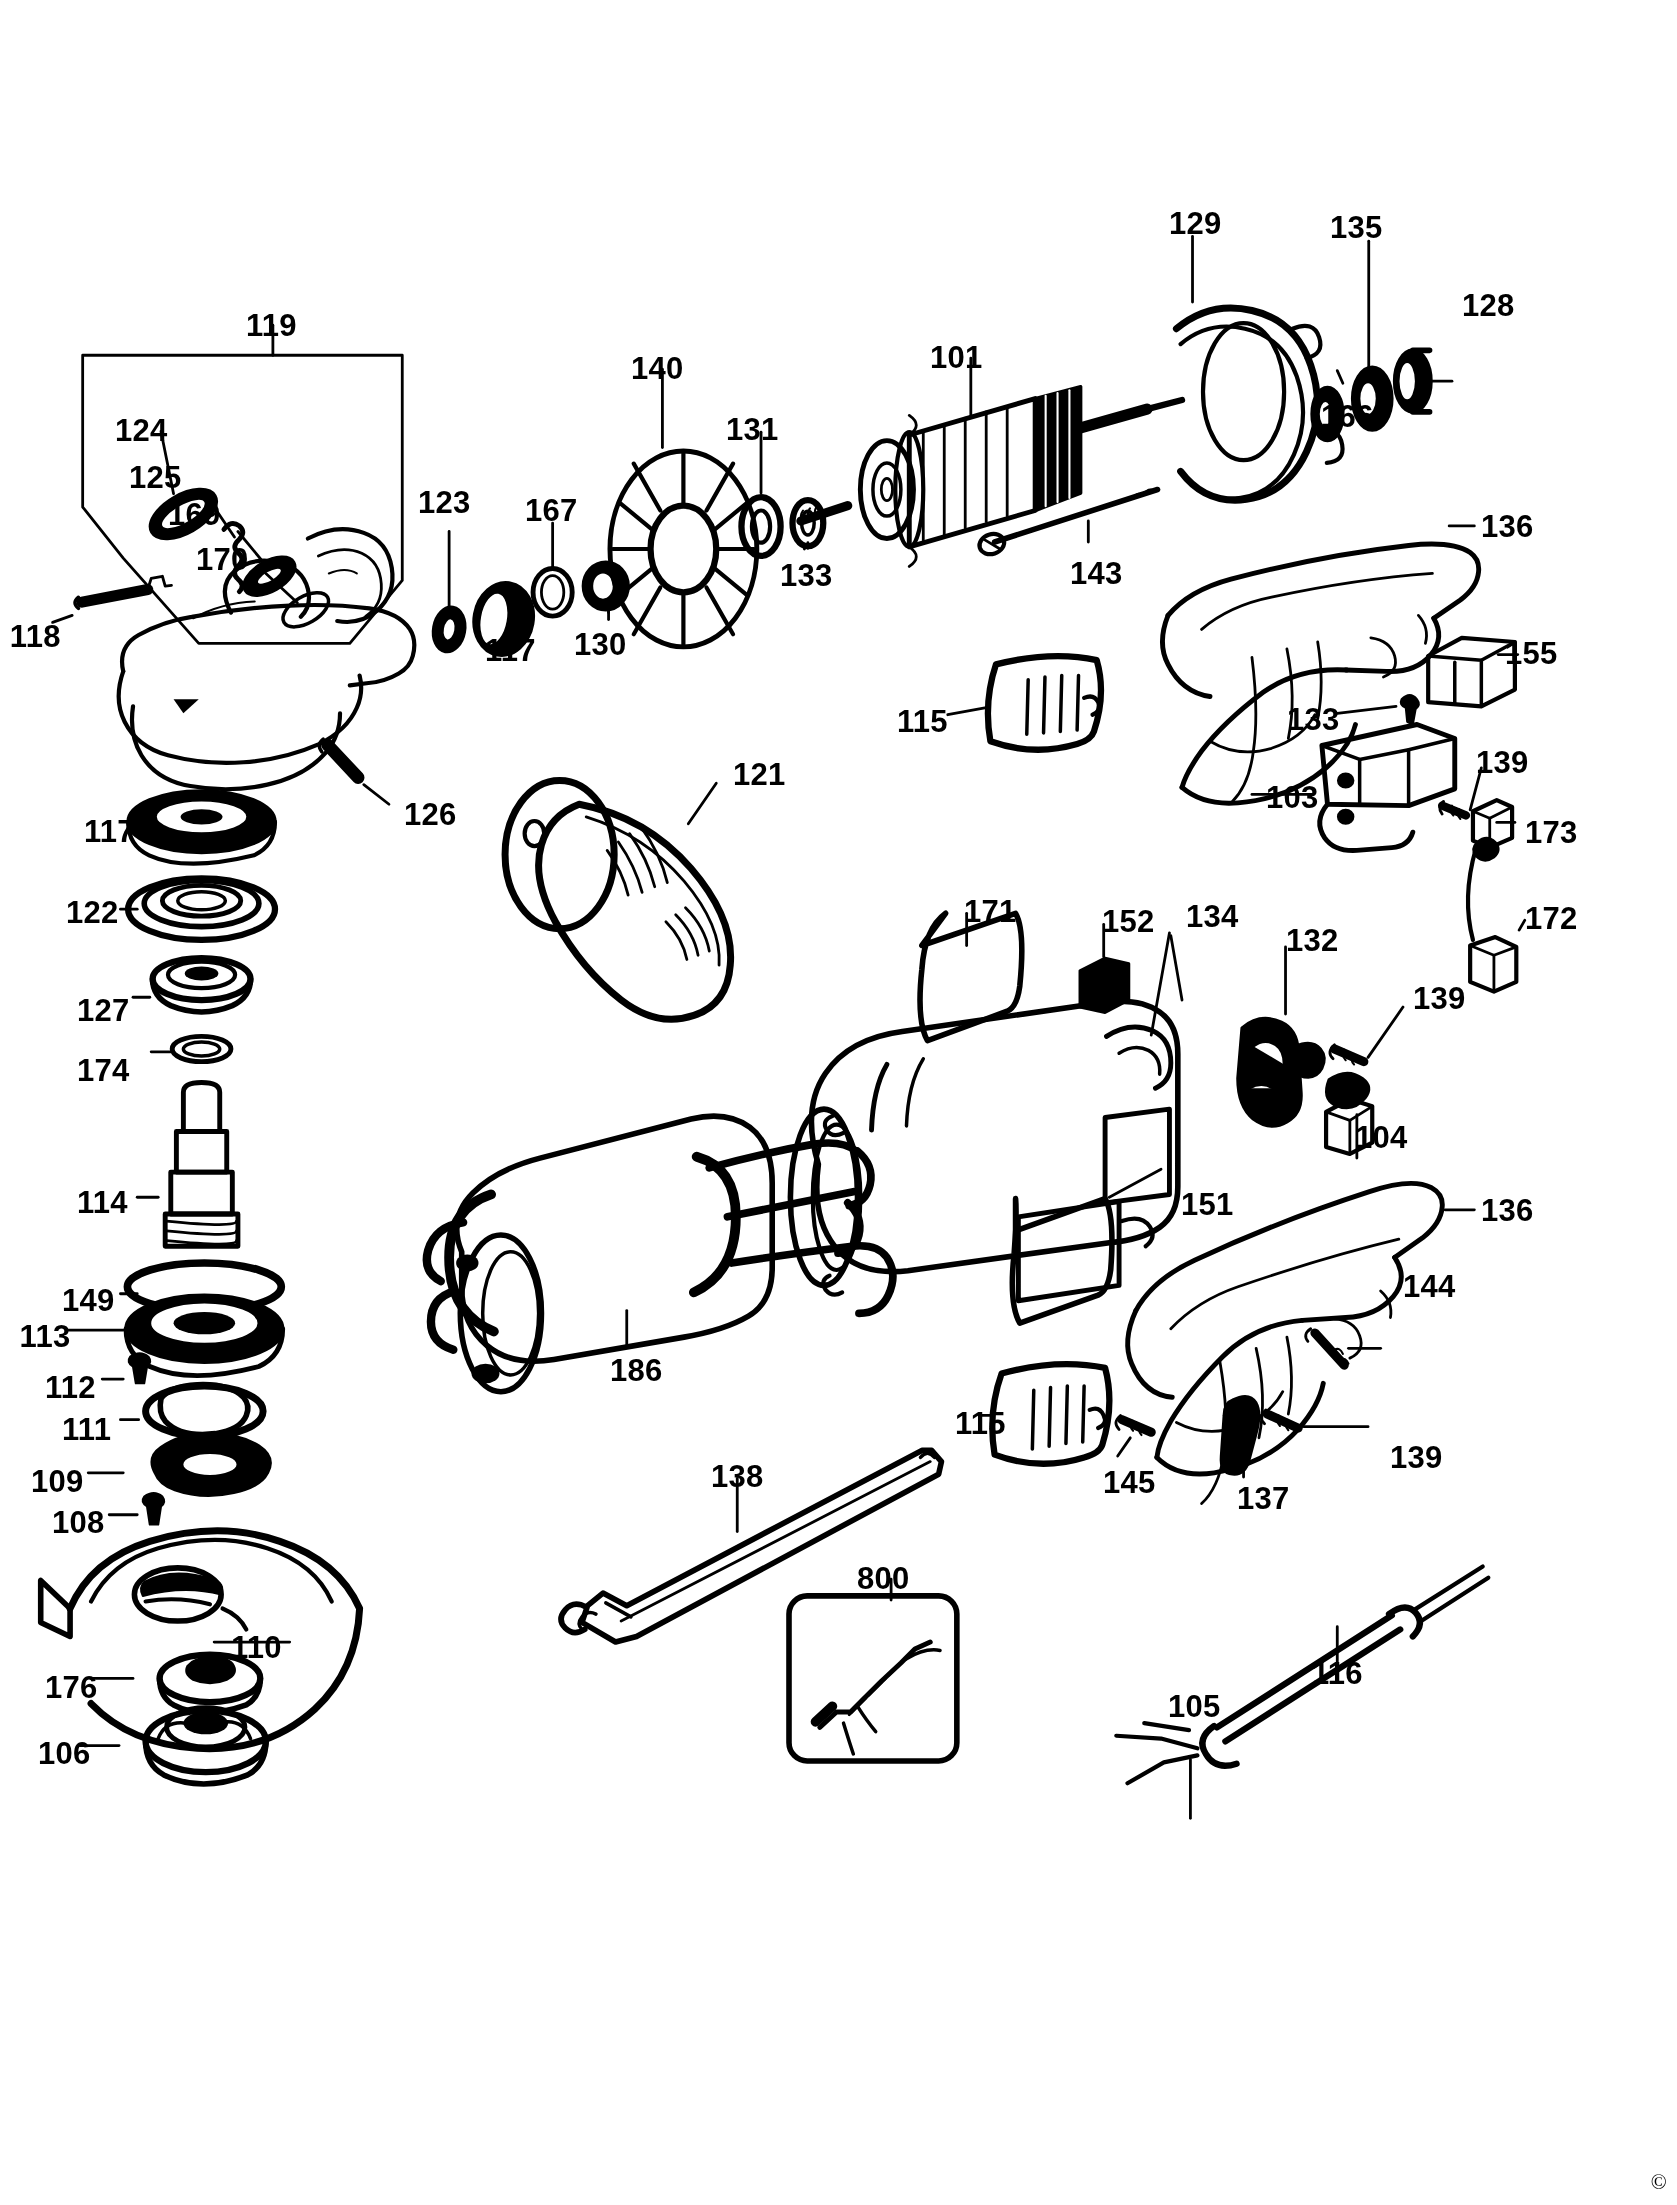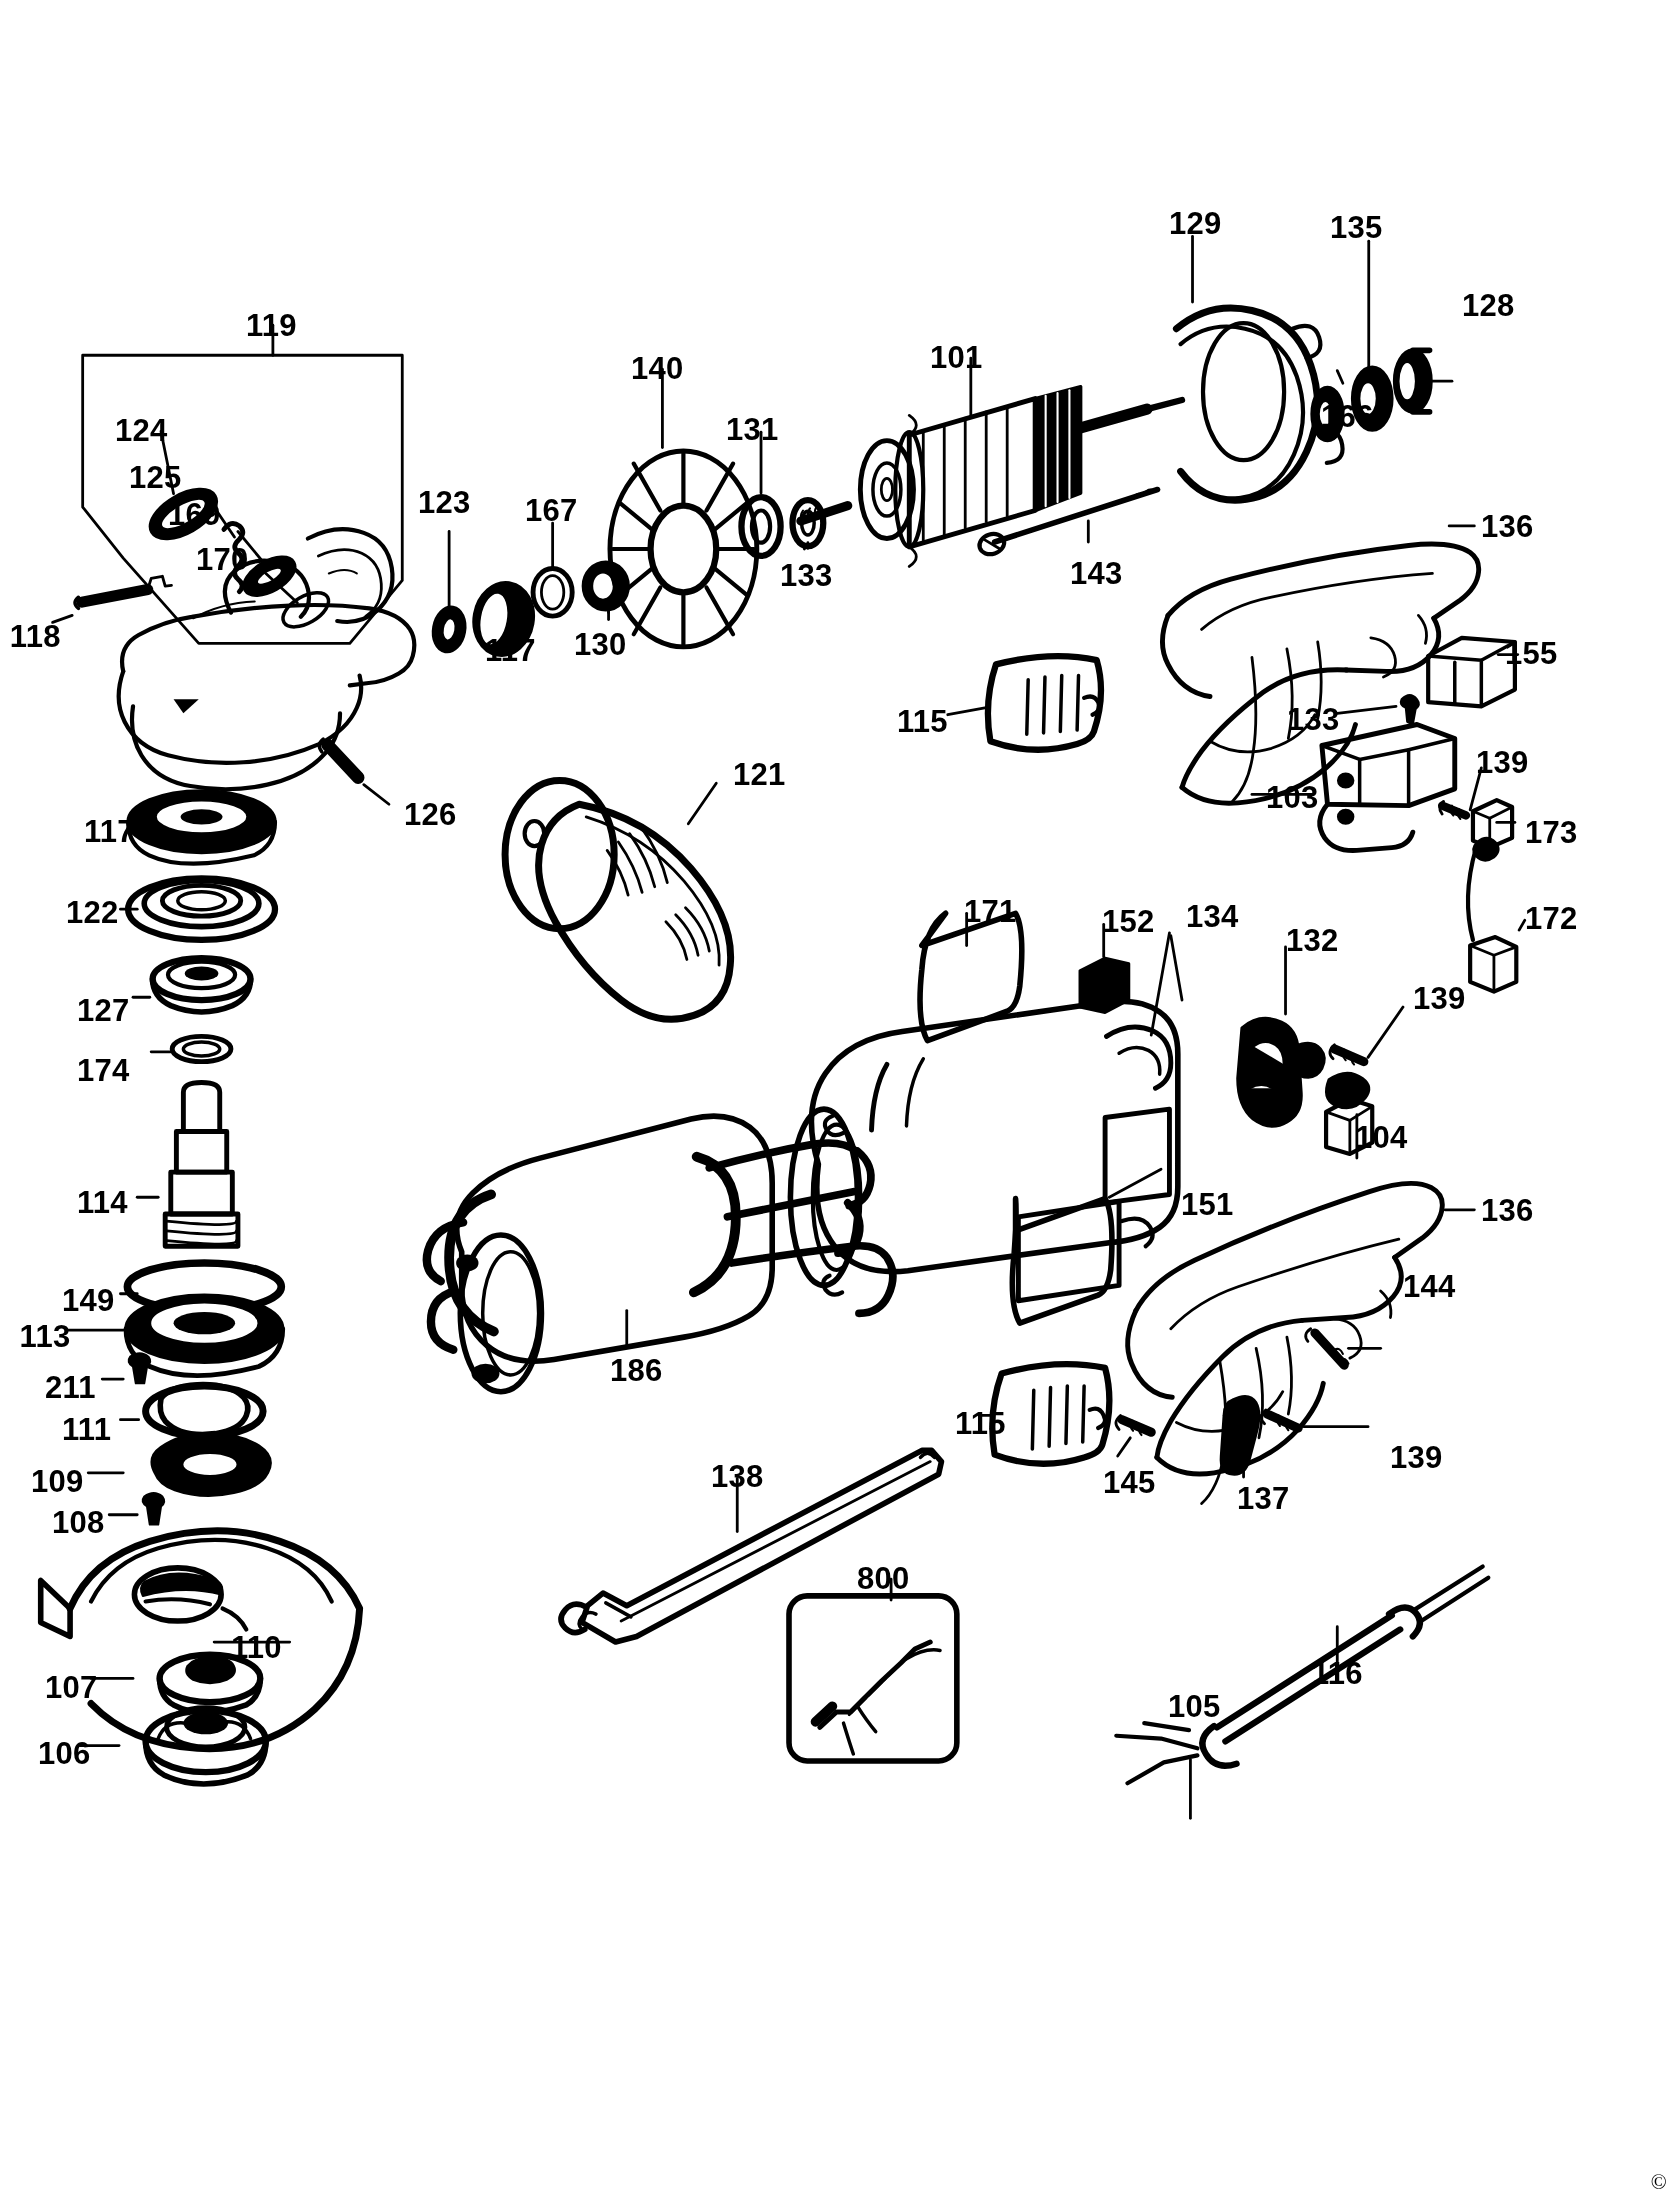--- a/index.html
+++ b/index.html
@@ -690,30 +690,30 @@
   <div class="lbl" style="left:1186px;top:901px">134</div>
   <div class="lbl" style="left:1286px;top:925px">132</div>
   <div class="lbl" style="left:1413px;top:983px">139</div>
   <div class="lbl" style="left:1355px;top:1122px">104</div>
   <div class="lbl" style="left:610px;top:1355px">186</div>
   <div class="lbl" style="left:1181px;top:1189px">151</div>
   <div class="lbl" style="left:1481px;top:1195px">136</div>
   <div class="lbl" style="left:1403px;top:1271px">144</div>
   <div class="lbl" style="left:62px;top:1285px">149</div>
   <div class="lbl" style="left:19.6px;top:1321px">113</div>
-  <div class="lbl" style="left:45px;top:1372px">211</div>
+  <div class="lbl" style="left:45px;top:1372px">112</div>
   <div class="lbl" style="left:62px;top:1414px">111</div>
   <div class="lbl" style="left:31px;top:1466px">109</div>
   <div class="lbl" style="left:52px;top:1507px">108</div>
   <div class="lbl" style="left:955px;top:1408px">115</div>
   <div class="lbl" style="left:1103px;top:1467px">145</div>
   <div class="lbl" style="left:1237px;top:1483px">137</div>
   <div class="lbl" style="left:1390px;top:1442px">139</div>
   <div class="lbl" style="left:231px;top:1632px">110</div>
-  <div class="lbl" style="left:45px;top:1672px">107</div>
+  <div class="lbl" style="left:45px;top:1672px">176</div>
   <div class="lbl" style="left:38px;top:1738px">106</div>
   <div class="lbl" style="left:711px;top:1461px">138</div>
   <div class="lbl" style="left:857px;top:1563px">800</div>
   <div class="lbl" style="left:1168px;top:1691px">105</div>
   <div class="lbl" style="left:1312px;top:1658px">116</div>
 
   <div class="copy">©</div>
 
 </div>
 

